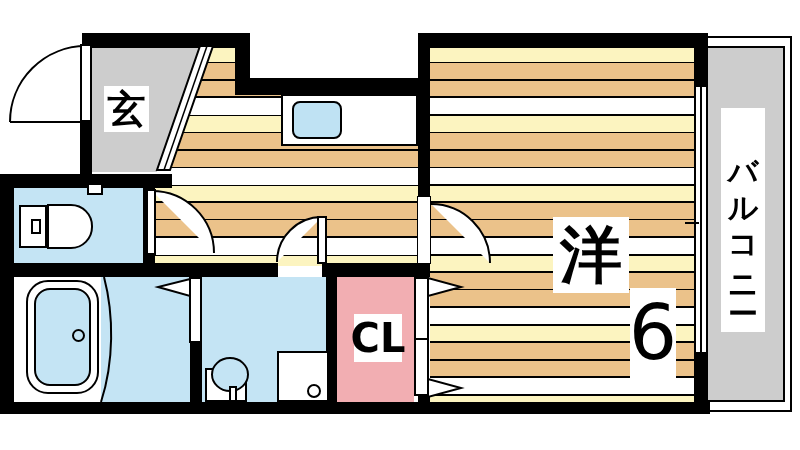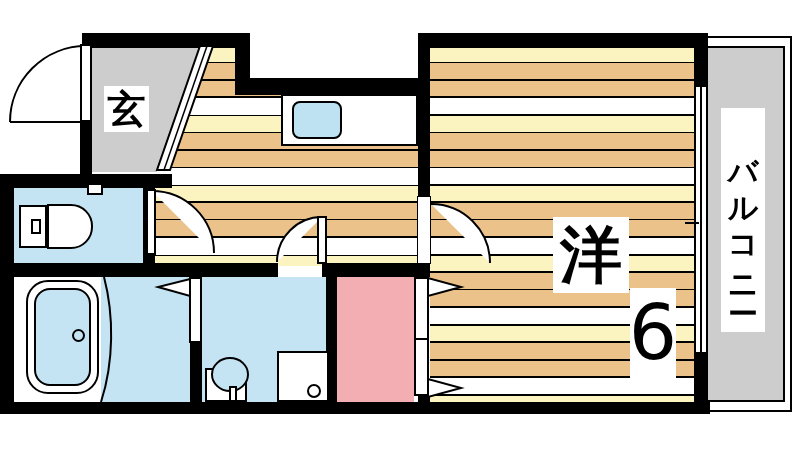--- a/index.html
+++ b/index.html
@@ -128,18 +128,21 @@
   </div>
 
   <div class="labelbox" style="left:553px;top:217px;width:76px;height:76px;font-size:62px;">
     <span>洋</span>
   </div>
 
   <div class="labelbox" style="left:630px;top:288px;width:46px;height:90px;font-size:76px;font-weight:normal;">
     <span>6</span>
   </div>
 
+  <div class="labelbox" style="left:354px;top:314px;width:48px;height:48px;font-size:40px;">
+    <span>CL</span>
+  </div>
 
   <div class="labelbox" style="left:721px;top:108px;width:44px;height:224px;font-size:30px;writing-mode:vertical-rl;letter-spacing:6px;">
     <span>バルコニー</span>
   </div>
 
 </div>
 
 </body></html>

